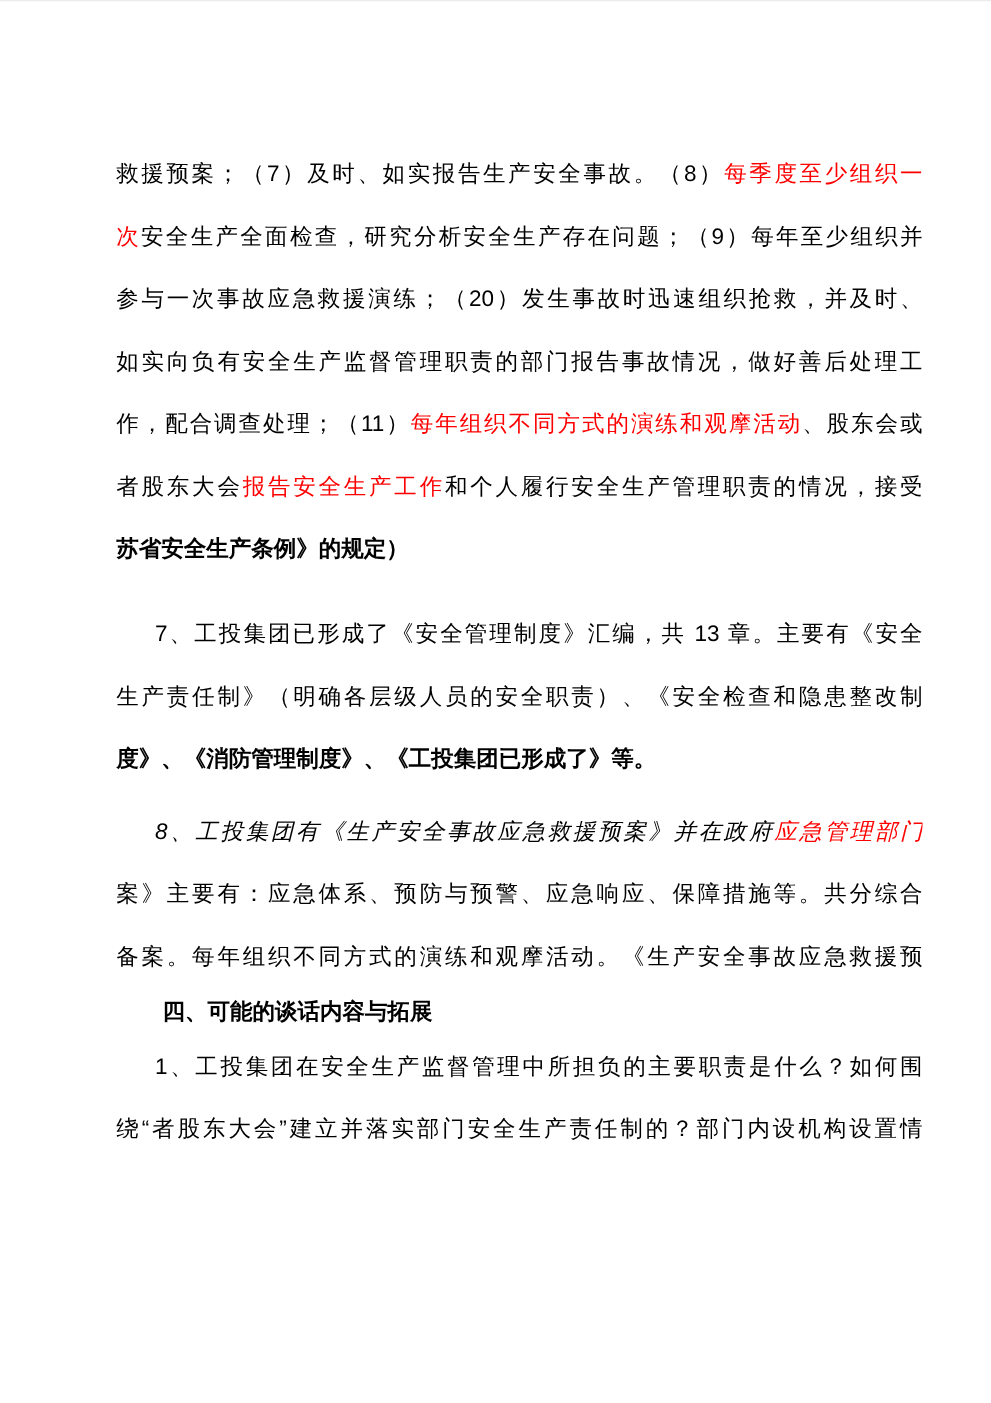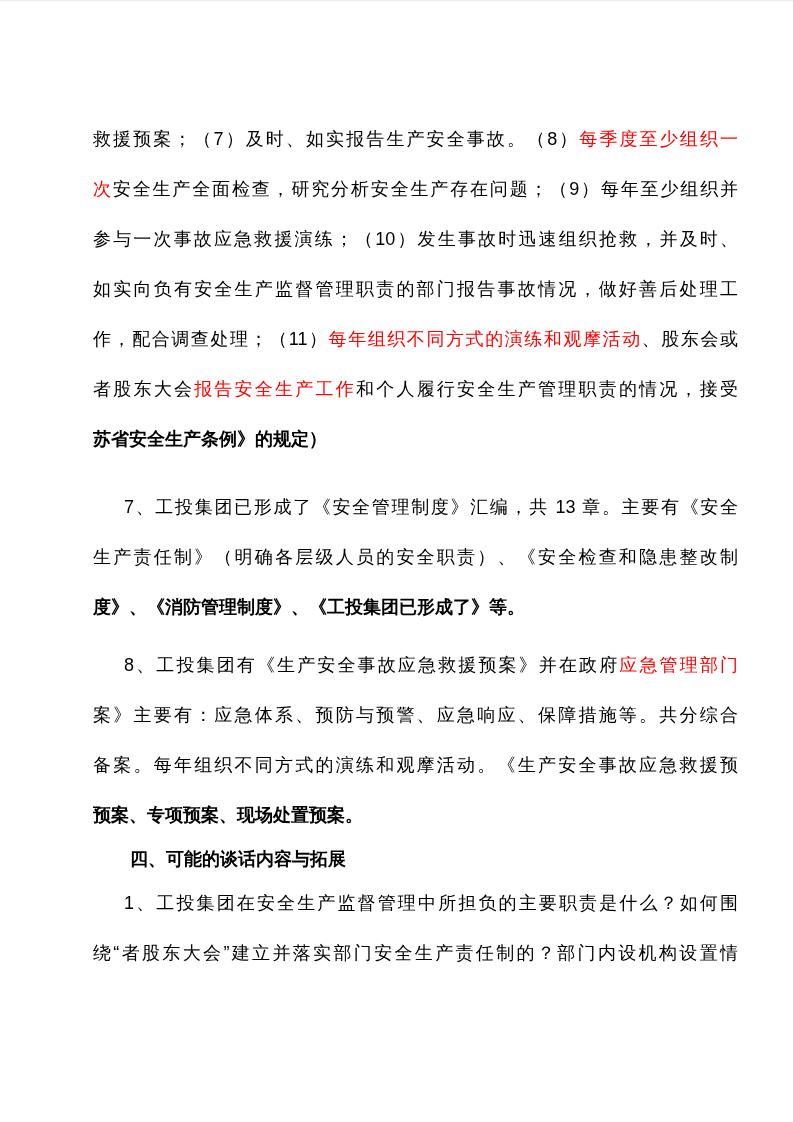--- a/index.html
+++ b/index.html
@@ -28,35 +28,35 @@
     text-justify: inter-character;
     overflow: hidden;
     white-space: normal;
   }
   .line.end {
     text-align-last: auto;
     font-weight: bold;
   }
   .red { color: #ff0000; }
   .gap18 { margin-top: 18px; }
-  .gap8  { margin-top: 8px; }
+  .gap8  { margin-top: 8px; font-style: italic; }
   .h38   { height: 38px; line-height: 38px; }
   .ind   { text-indent: 31px; }
   .ind2  { text-indent: 37px; }
 </style>
 </head>
 <body>
 
 <div class="doc">
 
   <div class="line"><span>救援预案；（7）及时、如实报告生产安全事故。（8）</span><span class="red">每季度至少组织一</span></div>
 
   <div class="line"><span class="red">次</span><span>安全生产全面检查，研究分析安全生产存在问题；（9）每年至少组织并</span></div>
 
-  <div class="line"><span>参与一次事故应急救援演练；（10）发生事故时迅速组织抢救，并及时、</span></div>
+  <div class="line"><span>参与一次事故应急救援演练；（20）发生事故时迅速组织抢救，并及时、</span></div>
 
   <div class="line"><span>如实向负有安全生产监督管理职责的部门报告事故情况，做好善后处理工</span></div>
 
   <div class="line"><span>作，配合调查处理；（11）</span><span class="red">每年组织不同方式的演练和观摩活动</span><span>、股东会或</span></div>
 
   <div class="line"><span>者股东大会</span><span class="red">报告安全生产工作</span><span>和个人履行安全生产管理职责的情况，接受</span></div>
 
 
   <div class="line end"><span>苏省安全生产条例》的规定）</span></div>
 
@@ -65,21 +65,20 @@
   <div class="line"><span>生产责任制》（明确各层级人员的安全职责）、《安全检查和隐患整改制</span></div>
 
   <div class="line end"><span>度》、《消防管理制度》、《工投集团已形成了》等。</span></div>
 
   <div class="line ind gap8"><span>8、工投集团有《生产安全事故应急救援预案》并在政府</span><span class="red">应急管理部门</span></div>
 
   <div class="line"><span>案》主要有：应急体系、预防与预警、应急响应、保障措施等。共分综合</span></div>
 
   <div class="line"><span>备案。每年组织不同方式的演练和观摩活动。《生产安全事故应急救援预</span></div>
 
-  <div class="line end"><span>预案、专项预案、现场处置预案。</span></div>
 
   <div class="line end ind2 h38"><span>四、可能的谈话内容与拓展</span></div>
 
   <div class="line ind"><span>1、工投集团在安全生产监督管理中所担负的主要职责是什么？如何围</span></div>
 
   <div class="line"><span>绕“者股东大会”建立并落实部门安全生产责任制的？部门内设机构设置情</span></div>
 
 </div>
 
 </body></html>

